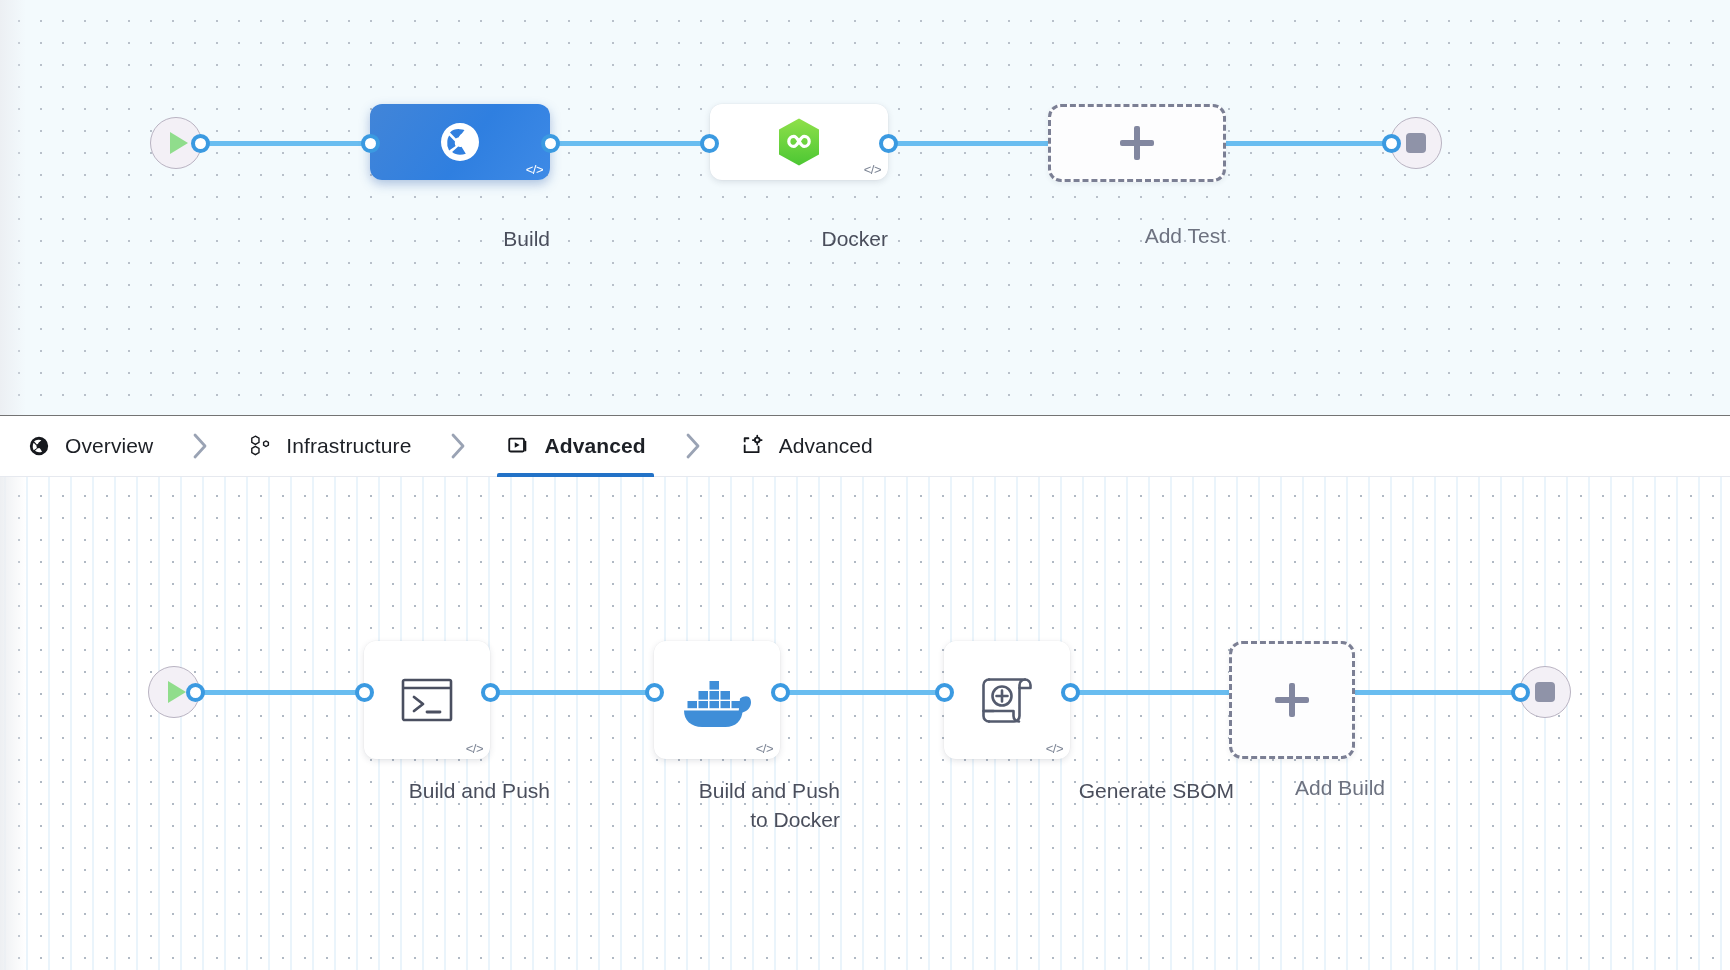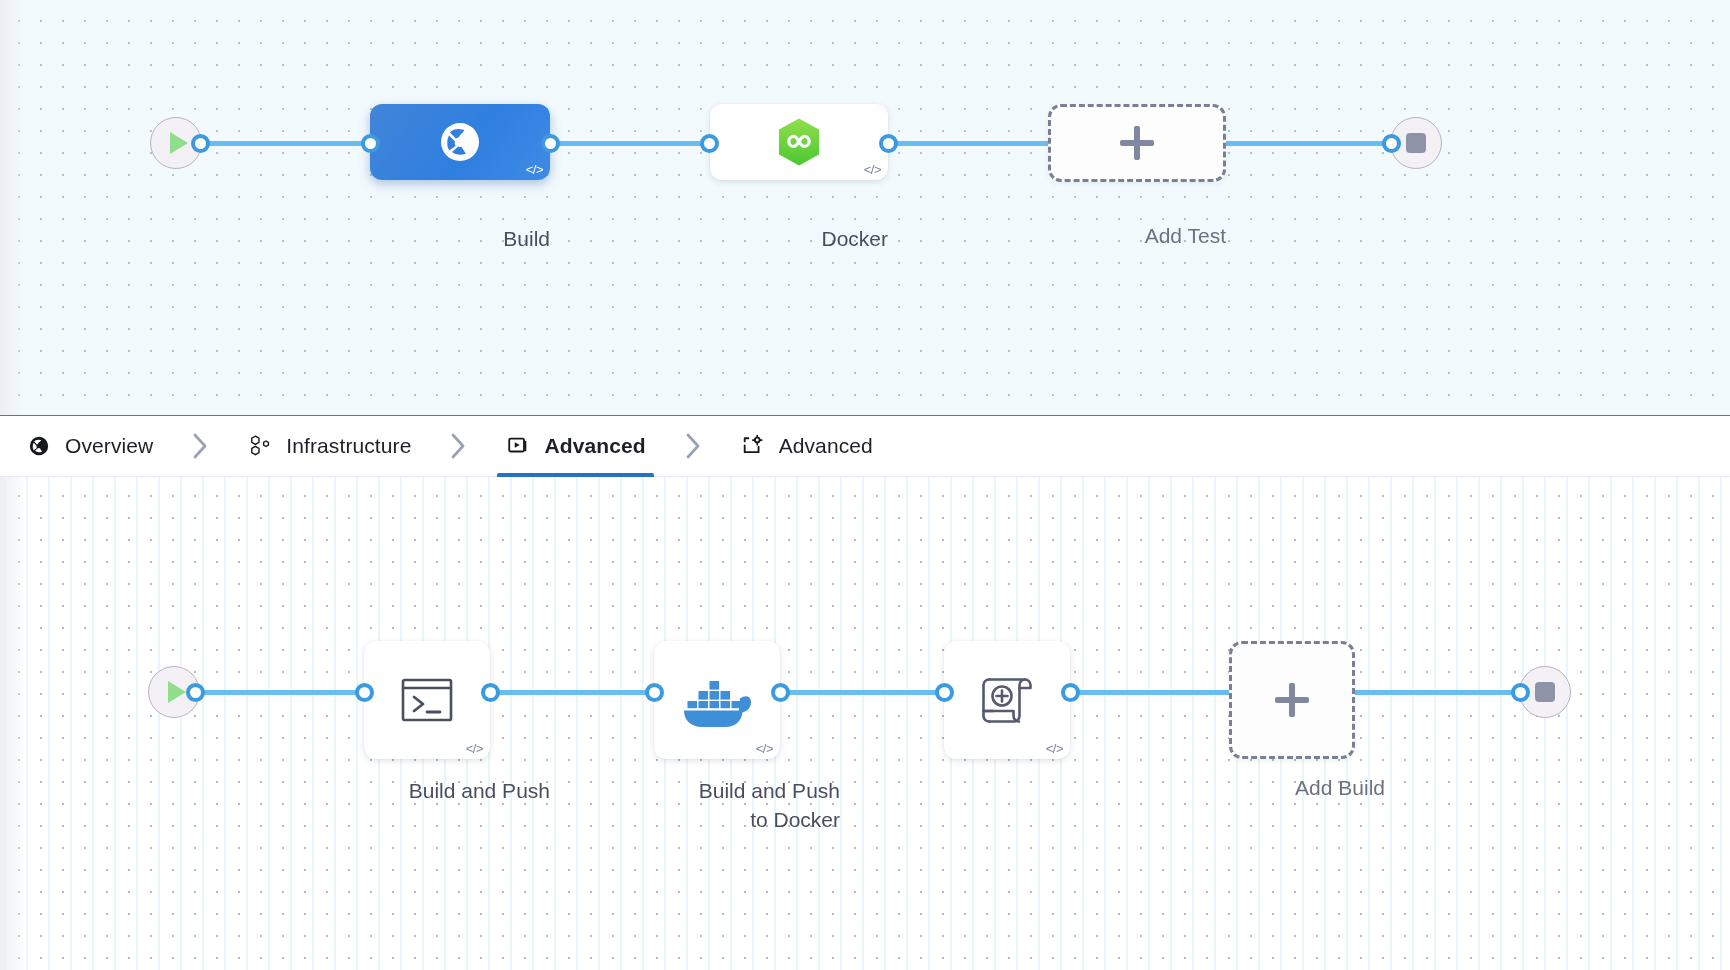--- a/index.html
+++ b/index.html
@@ -403,20 +403,21 @@
           <path d="M49 9.5A5.5 5.5 0 0 1 54.5 15v3H43.5"></path>
         </g>
         <circle cx="26" cy="26" r="9.5" fill="none" stroke="#545b6e" stroke-width="2.6"></circle>
         <g stroke="#545b6e" stroke-width="2.6" stroke-linecap="round">
           <path d="M26 20.5v11M20.5 26h11"></path>
         </g>
       </svg>
       <span class="code-badge">&lt;/&gt;</span>
     </div>
     <div class="port" style="left:1061px; top:206px;"></div>
+    <div class="node-label" style="left:784px; top:300px; width:450px;">Generate SBOM</div>
 
     <div class="add-node" style="left:1229px; top:164px; width:126px; height:118px;">
       <div class="plus"></div>
     </div>
     <div class="node-label" style="left:1199px; top:297px; width:186px; color:#6d7280;">Add Build</div>
 
     <div class="port" style="left:1511px; top:206px;"></div>
     <div class="terminator" style="left:1519px; top:189px;">
       <div class="stop-sq"></div>
     </div>

